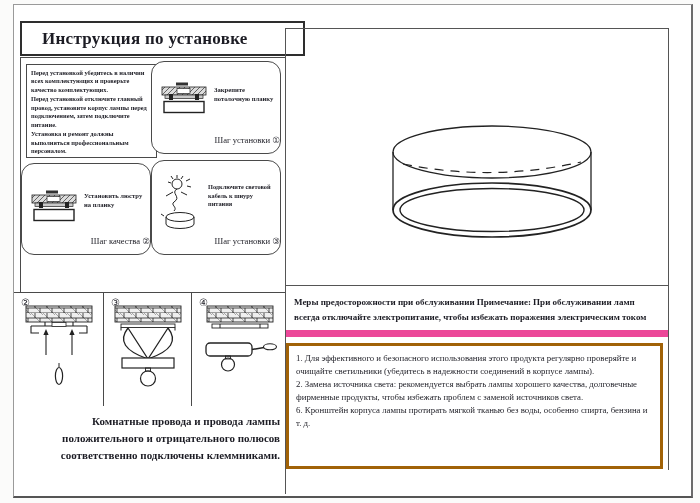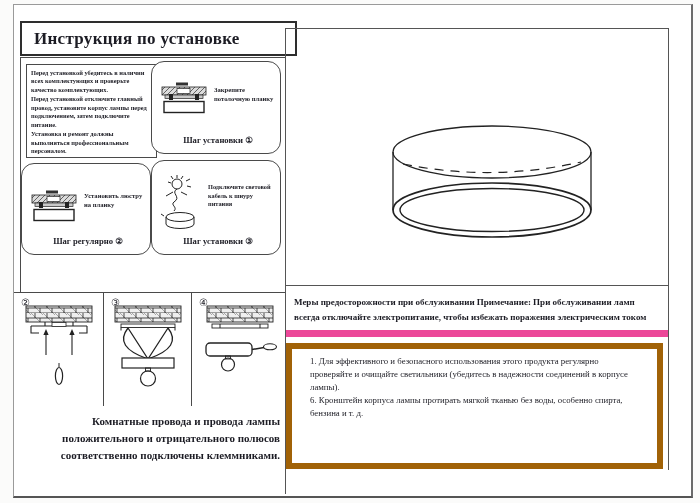--- a/index.html
+++ b/index.html
@@ -11,36 +11,36 @@
   .abs{position:absolute;}
   
   .page-frame{
     left:13px;top:4px;width:677px;height:491px;
     border:1px solid #9a9a9a;border-right:2px solid #6b6b6b;border-bottom:2px solid #555;
     background:#fff;
   }
   .title-box{
     left:20px;top:21px;width:261px;height:31px;
     border:2px solid #2e2e2e;display:flex;align-items:center;
-    padding-left:12px;font-size:17px;font-weight:bold;letter-spacing:.3px;background:#fff;
+    padding-left:20px;font-size:17px;font-weight:bold;letter-spacing:.3px;background:#fff;
   }
   .left-section{
     left:20px;top:57px;width:264px;height:235px;border:1px solid #4a4a4a;background:#fff;
   }
   .warn-box{
     left:26px;top:64px;width:121px;height:84px;border:1px solid #4a4a4a;
     padding:4px 4px;font-size:6.4px;line-height:1.32;font-weight:600;background:#fff;
   }
   .warn-box p{margin:0 0 1px 0;}
   .step-box{
     border:1.2px solid #4a4a4a;border-radius:13px;background:#fff;
   }
   .step-box .diagram{position:absolute;}
   .step-box .lbl{position:absolute;font-size:6.6px;font-weight:700;line-height:1.35;}
-  .step-box .stp{position:absolute;left:4px;right:0;bottom:8px;text-align:center;font-size:8.6px;font-weight:700;}
+  .step-box .stp{position:absolute;left:4px;right:0;bottom:8px;text-align:right;font-size:8.6px;font-weight:400;}
   #stepbox1{left:151px;top:61px;width:128px;height:91px;}
   #stepbox2{left:21px;top:163px;width:128px;height:90px;}
   #stepbox3{left:151px;top:160px;width:128px;height:93px;}
   .panels{
     left:14px;top:292px;width:272px;height:113px;border-top:1px solid #4a4a4a;
     display:flex;background:#fff;
   }
   .panel{position:relative;flex:0 0 auto;height:100%;}
   .panel.b{border-right:1px solid #4a4a4a;}
   .panel .num{position:absolute;left:7px;top:4px;font-size:10px;}
@@ -53,22 +53,22 @@
   .hline-right-top{left:285px;top:28px;width:384px;height:1px;background:#555;}
   .vline-right{left:668px;top:28px;width:1px;height:442px;background:#555;}
   .hline-maint-top{left:286px;top:285px;width:382px;height:1px;background:#555;}
   .lamp-wrap{left:385px;top:122px;width:215px;height:125px;}
   .maint-box{
     left:286px;top:286px;width:382px;height:51px;border-bottom:7px solid #ec4899;
     padding:9px 8px 0 8px;box-sizing:border-box;
     font-size:9px;font-weight:700;line-height:1.65;
   }
   .care-box{
-    left:286px;top:343px;width:377px;height:126px;border:6px solid #a16207;
-    padding:6px 18px;box-sizing:border-box;background:#fff;
+    left:286px;top:343px;width:377px;height:126px;border:3px solid #a16207;
+    padding:6px 7px;box-sizing:border-box;background:#fff;
     font-size:8.8px;line-height:1.47;
   }
   .care-box p{margin:0;}
 </style>
 </head>
 <body>
 
 <svg width="0" height="0" style="position:absolute" aria-hidden="true">
   <defs>
     <pattern id="hatch" width="5" height="5" patternUnits="userSpaceOnUse">
@@ -116,21 +116,21 @@
   <svg class="diagram" style="left:8px;top:26px" width="48" height="40" viewBox="0 0 48 40">
     <rect x="16" y="0.5" width="12" height="3" fill="#333"></rect>
     <rect x="2" y="5" width="44" height="8" fill="url(#hatch)" stroke="#222" stroke-width="0.8"></rect>
     <rect x="17" y="6.5" width="13" height="5" fill="#fff" stroke="#222" stroke-width="0.7"></rect>
     <rect x="5" y="13" width="38" height="3.5" fill="#c9c9c9" stroke="#222" stroke-width="0.7"></rect>
     <rect x="9" y="12" width="4" height="6" fill="#222"></rect>
     <rect x="35" y="12" width="4" height="6" fill="#222"></rect>
     <rect x="4" y="19.5" width="40" height="11" fill="none" stroke="#222" stroke-width="1.4"></rect>
   </svg>
   <div class="lbl" style="left:62px;top:28px;width:60px">Установить люстру на планку</div>
-  <div class="stp">Шаг регулярно ②</div>
+  <div class="stp">Шаг качества ②</div>
 </div>
 
 <div class="abs step-box" id="stepbox3">
   <svg class="diagram" style="left:8px;top:14px" width="46" height="58" viewBox="0 0 46 58">
     <g fill="none" stroke="#222" stroke-width="1">
       <circle cx="17" cy="9" r="5"></circle>
       <path d="M13,4 l-2,-3 M17,3 l0,-3 M21,4 l2,-3 M11,8 l-3,-1"></path>
       <path d="M17,14 C10,18 22,22 14,27 C10,30 18,32 14,36"></path>
       <path d="M13,17 l-7,4 M21,17 l6,3"></path>
       <path d="M26,6 l4,-2 M27,11 l4,1"></path>
@@ -213,14 +213,15 @@
     </g>
   </svg>
 </div>
 
 <div class="abs maint-box">
   <span>Меры предосторожности при обслуживании Примечание: При обслуживании ламп всегда отключайте электропитание, чтобы избежать поражения электрическим током</span>
 </div>
 
 <div class="abs care-box">
   <p>1. Для эффективного и безопасного использования этого продукта регулярно проверяйте и очищайте светильники (убедитесь в надежности соединений в корпусе лампы).</p>
+  <p>2. Замена источника света: рекомендуется выбрать лампы хорошего качества, долговечные фирменные продукты, чтобы избежать проблем с заменой источников света.</p>
   <p>6. Кронштейн корпуса лампы протирать мягкой тканью без воды, особенно спирта, бензина и т. д.</p>
 </div>
 
 </body></html>

